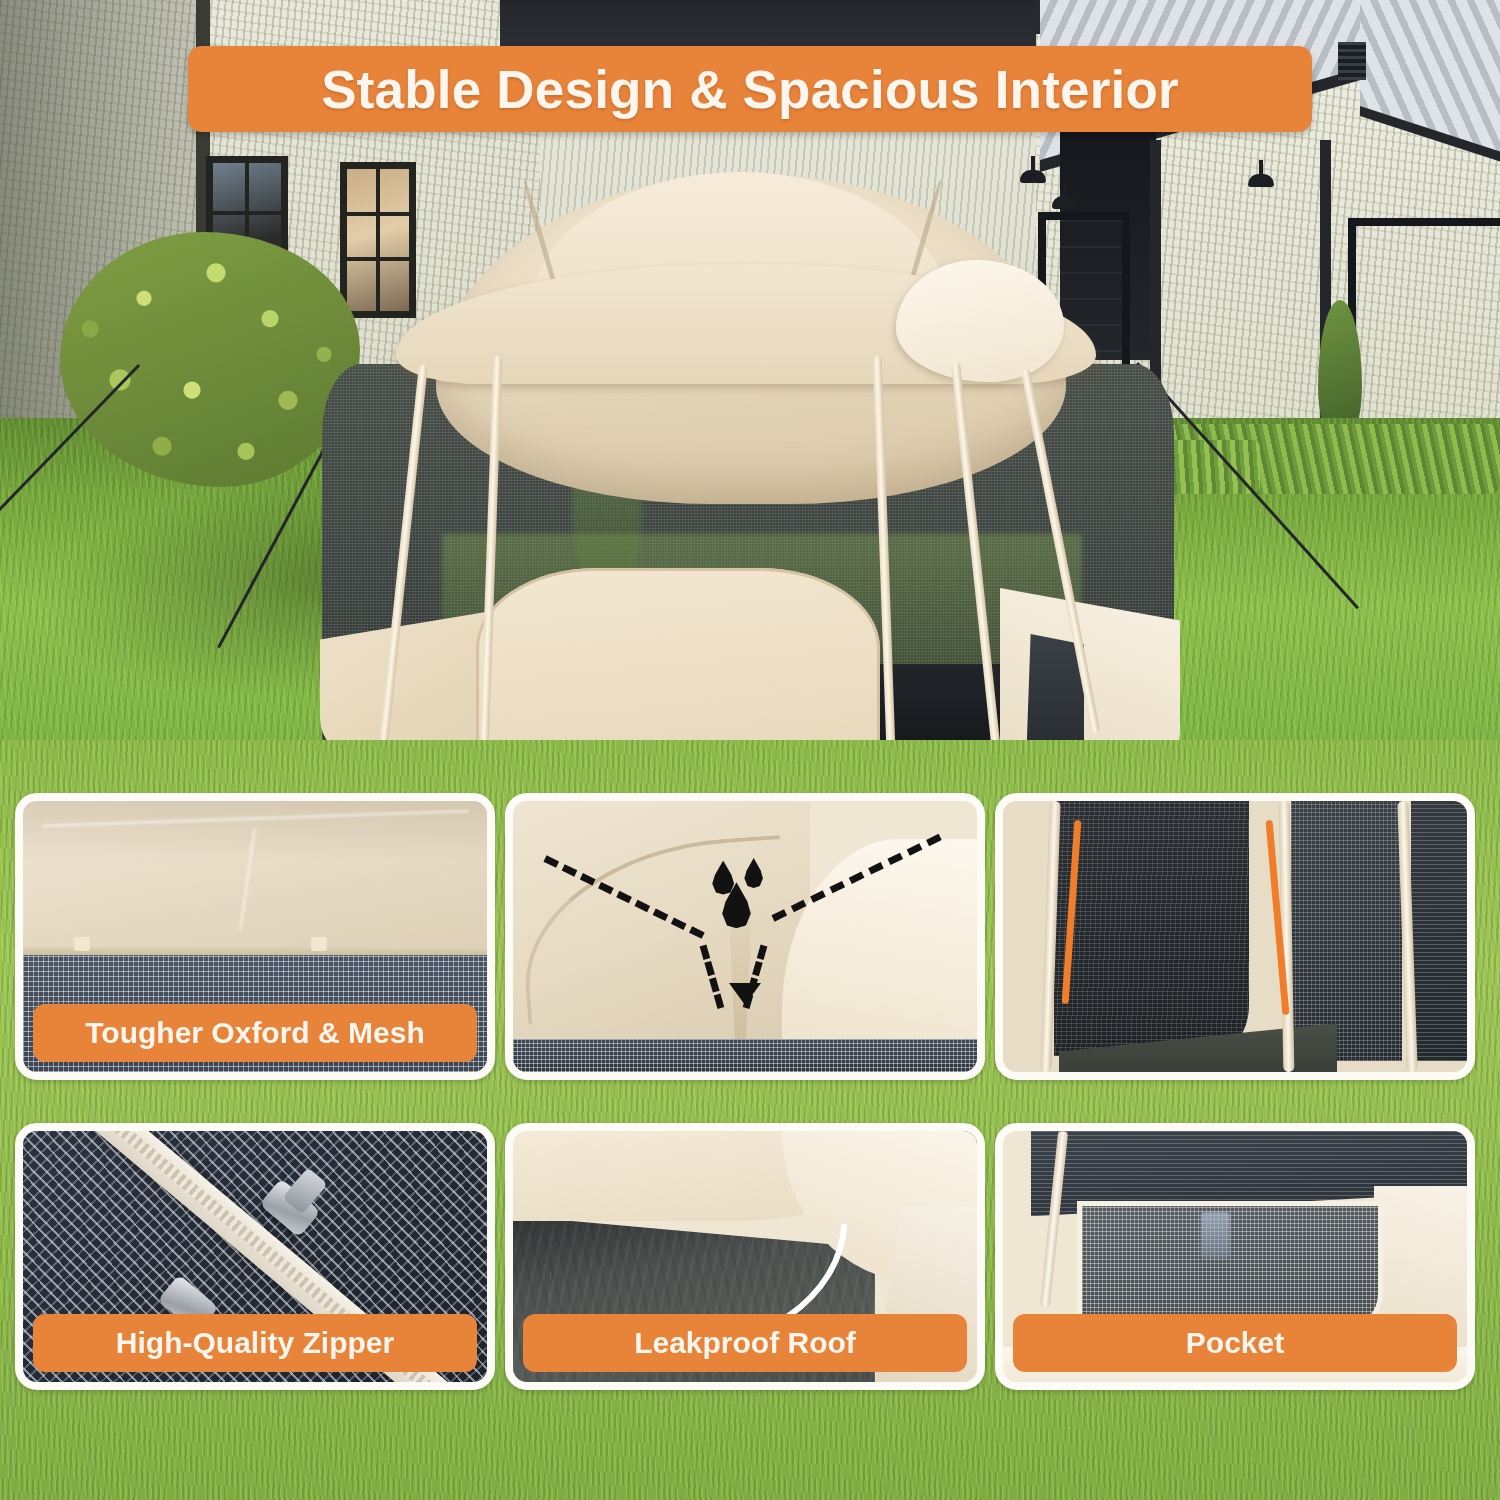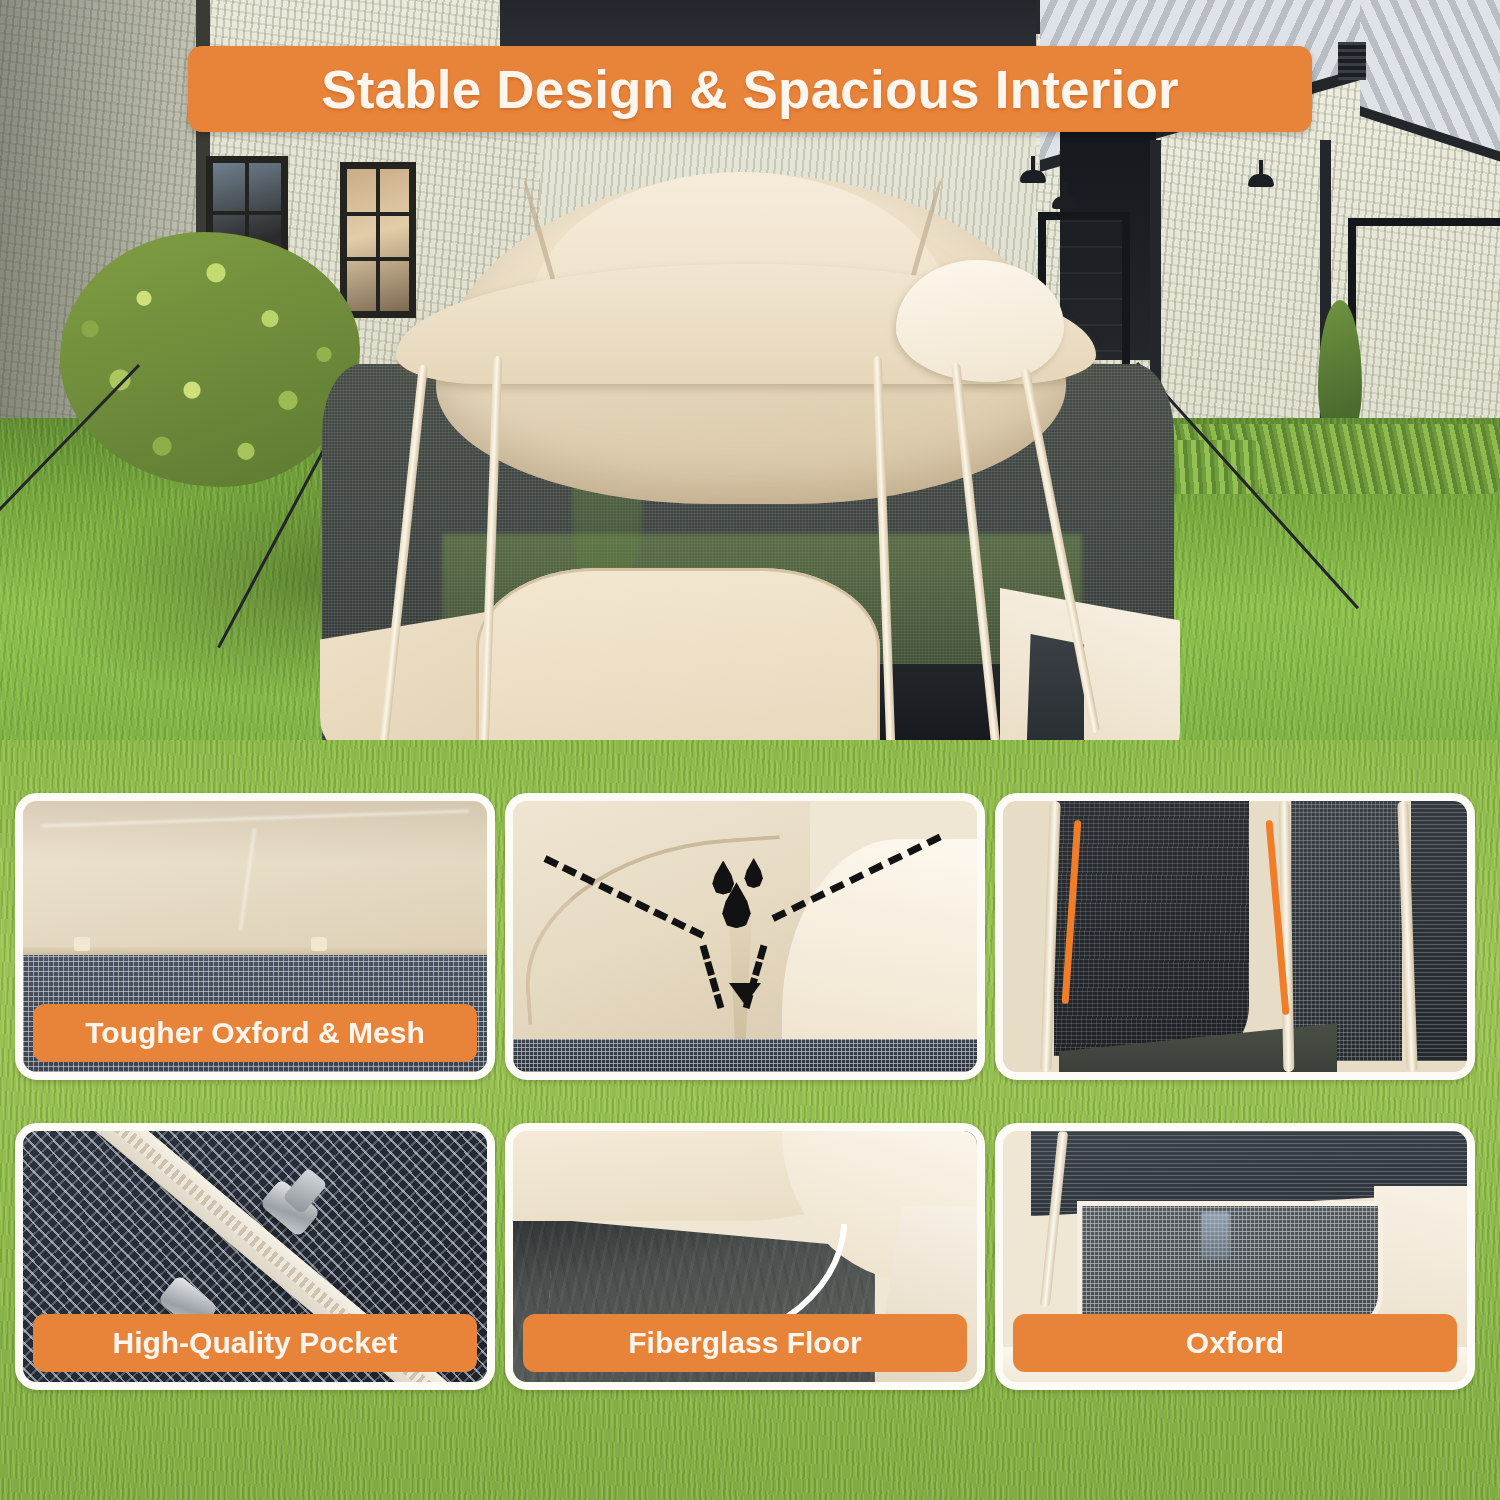--- a/index.html
+++ b/index.html
@@ -655,48 +655,48 @@
       <div class="card-photo">
         <div class="c4-mesh"></div>
         <div class="c4-tape"></div>
         <div class="c4-teeth"></div>
         <div class="c4-pull" style="left:52%;top:24%;"></div>
         <div class="c4-tab" style="left:58%;top:16%;"></div>
         <div class="c4-pull" style="left:30%;top:62%;"></div>
         <div class="c4-tab" style="left:28%;top:74%;"></div>
       </div>
       <div class="card-label">
-        <span>High-Quality Pocket</span>
+        <span>High-Quality Zipper</span>
       </div>
     </div>
 
     <div class="card">
       <div class="card-photo">
         <div class="c5-darkcorner"></div>
         <div class="c5-floor"></div>
         <div class="c5-canopy"></div>
         <div class="c5-canopy2"></div>
         <div class="c5-wallright"></div>
         <div class="c5-curve"></div>
       </div>
       <div class="card-label">
-        <span>Fiberglass Floor</span>
+        <span>Leakproof Roof</span>
       </div>
     </div>
 
     <div class="card">
       <div class="card-photo">
         <div class="c6-wall"></div>
         <div class="c6-meshtop"></div>
         <div class="c6-seam"></div>
         <div class="c6-right"></div>
         <div class="c6-bottom"></div>
         <div class="c6-pocket">
           <div class="c6-pocket-item"></div>
         </div>
       </div>
       <div class="card-label">
-        <span>Oxford</span>
+        <span>Pocket</span>
       </div>
     </div>
 
   </div>
 </div>
 
 </body></html>

